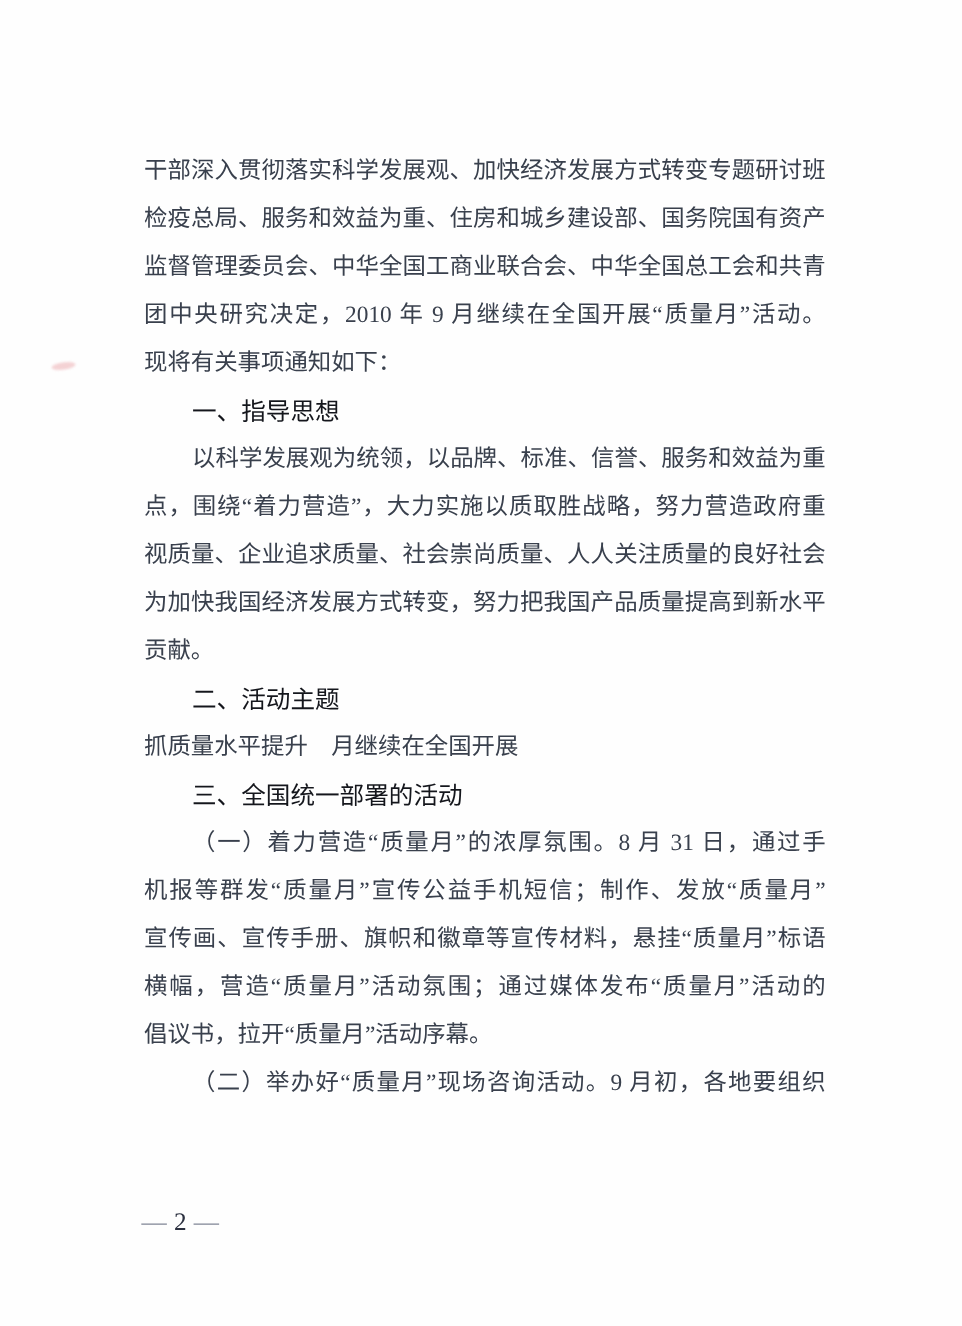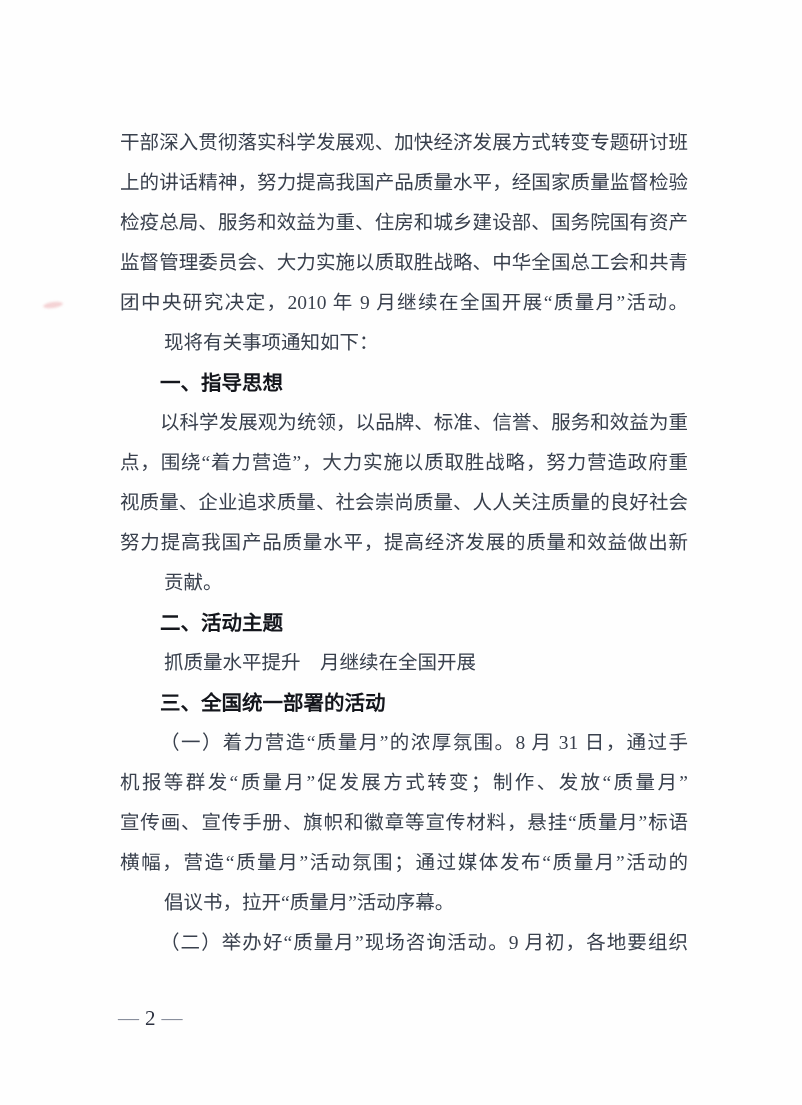--- a/index.html
+++ b/index.html
@@ -33,31 +33,30 @@
     white-space: normal;
     text-align: justify;
     text-align-last: justify;
     text-justify: inter-character;
     overflow: hidden;
     height: 40px;
   }
   .end {
     text-align: center;
     text-align-last: left;
-    margin-left: 44px;
   }
   .indent {
     text-indent: 40px;
   }
   .tight {
     letter-spacing: -0.7px;
   }
   .heading {
     font-family: "DejaVu Sans", "Liberation Sans", sans-serif;
-    font-weight: 700;
+    font-weight: 400;
     font-size: 20.5px;
     color: #14161c;
     text-indent: 40px;
     white-space: nowrap;
   }
   .footer {
     position: absolute;
     left: 112px;
     top: 1000px;
     height: 36px;
@@ -87,36 +86,35 @@
 </style>
 </head>
 <body>
 
 <div class="page">
 
   <div class="artifact"></div>
 
   <div class="content">
     <div class="line j">干部深入贯彻落实科学发展观、加快经济发展方式转变专题研讨班</div>
-    <div class="line j">上的讲话精神，努力提高我国产品质量水平，经国家质量监督检验</div>
     <div class="line j">检疫总局、服务和效益为重、住房和城乡建设部、国务院国有资产</div>
-    <div class="line j">监督管理委员会、大力实施以质取胜战略、中华全国总工会和共青</div>
+    <div class="line j">监督管理委员会、中华全国工商业联合会、中华全国总工会和共青</div>
     <div class="line j">团中央研究决定，2010 年 9 月继续在全国开展“质量月”活动。</div>
     <div class="line end">现将有关事项通知如下：</div>
     <div class="line heading">一、指导思想</div>
     <div class="line j indent">以科学发展观为统领，以品牌、标准、信誉、服务和效益为重</div>
     <div class="line j">点，围绕“着力营造”，大力实施以质取胜战略，努力营造政府重</div>
     <div class="line j">视质量、企业追求质量、社会崇尚质量、人人关注质量的良好社会</div>
-    <div class="line j">努力提高我国产品质量水平，提高经济发展的质量和效益做出新</div>
+    <div class="line j">为加快我国经济发展方式转变，努力把我国产品质量提高到新水平</div>
     <div class="line end">贡献。</div>
     <div class="line heading">二、活动主题</div>
     <div class="line end">抓质量水平提升　月继续在全国开展</div>
     <div class="line heading">三、全国统一部署的活动</div>
     <div class="line j indent">（一）着力营造“质量月”的浓厚氛围。8 月 31 日，通过手</div>
-    <div class="line j">机报等群发“质量月”促发展方式转变；制作、发放“质量月”</div>
+    <div class="line j">机报等群发“质量月”宣传公益手机短信；制作、发放“质量月”</div>
     <div class="line j">宣传画、宣传手册、旗帜和徽章等宣传材料，悬挂“质量月”标语</div>
     <div class="line j">横幅，营造“质量月”活动氛围；通过媒体发布“质量月”活动的</div>
     <div class="line end">倡议书，拉开“质量月”活动序幕。</div>
     <div class="line j indent">（二）举办好“质量月”现场咨询活动。9 月初，各地要组织</div>
   </div>
 
   <div class="footer">
     <span class="dash">—</span><span class="num">2</span><span class="dash">—</span>
   </div>
 

